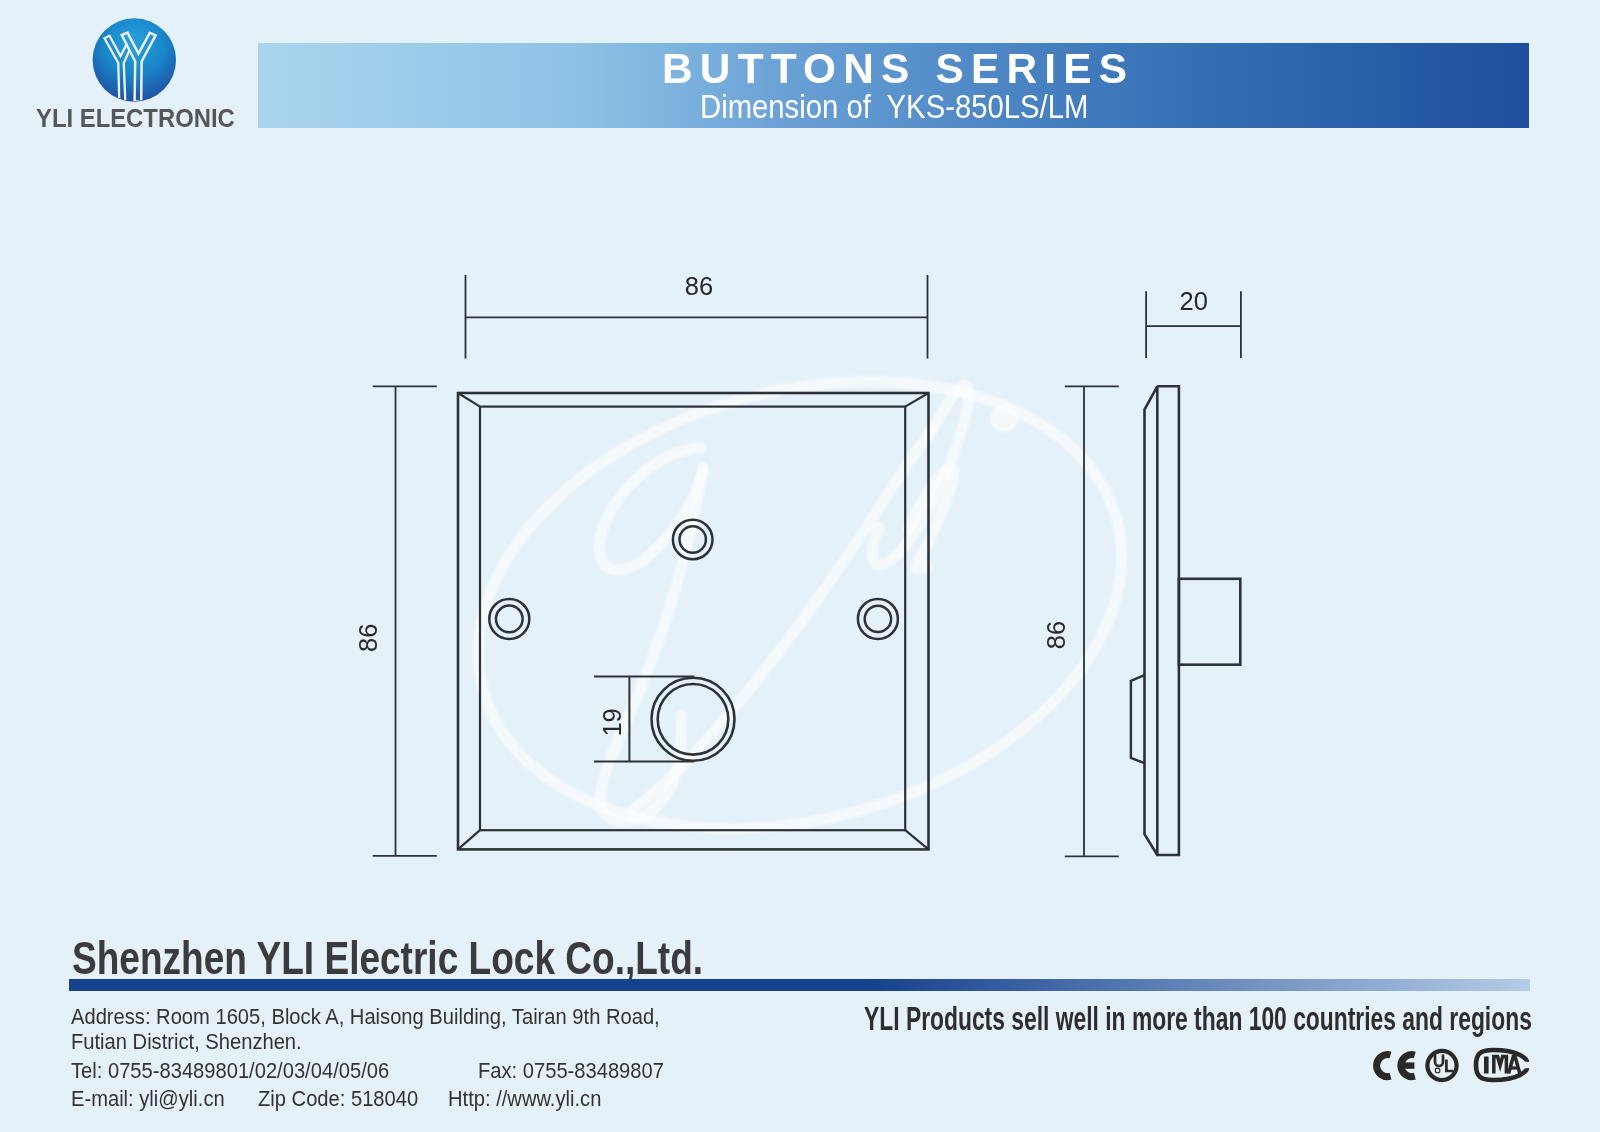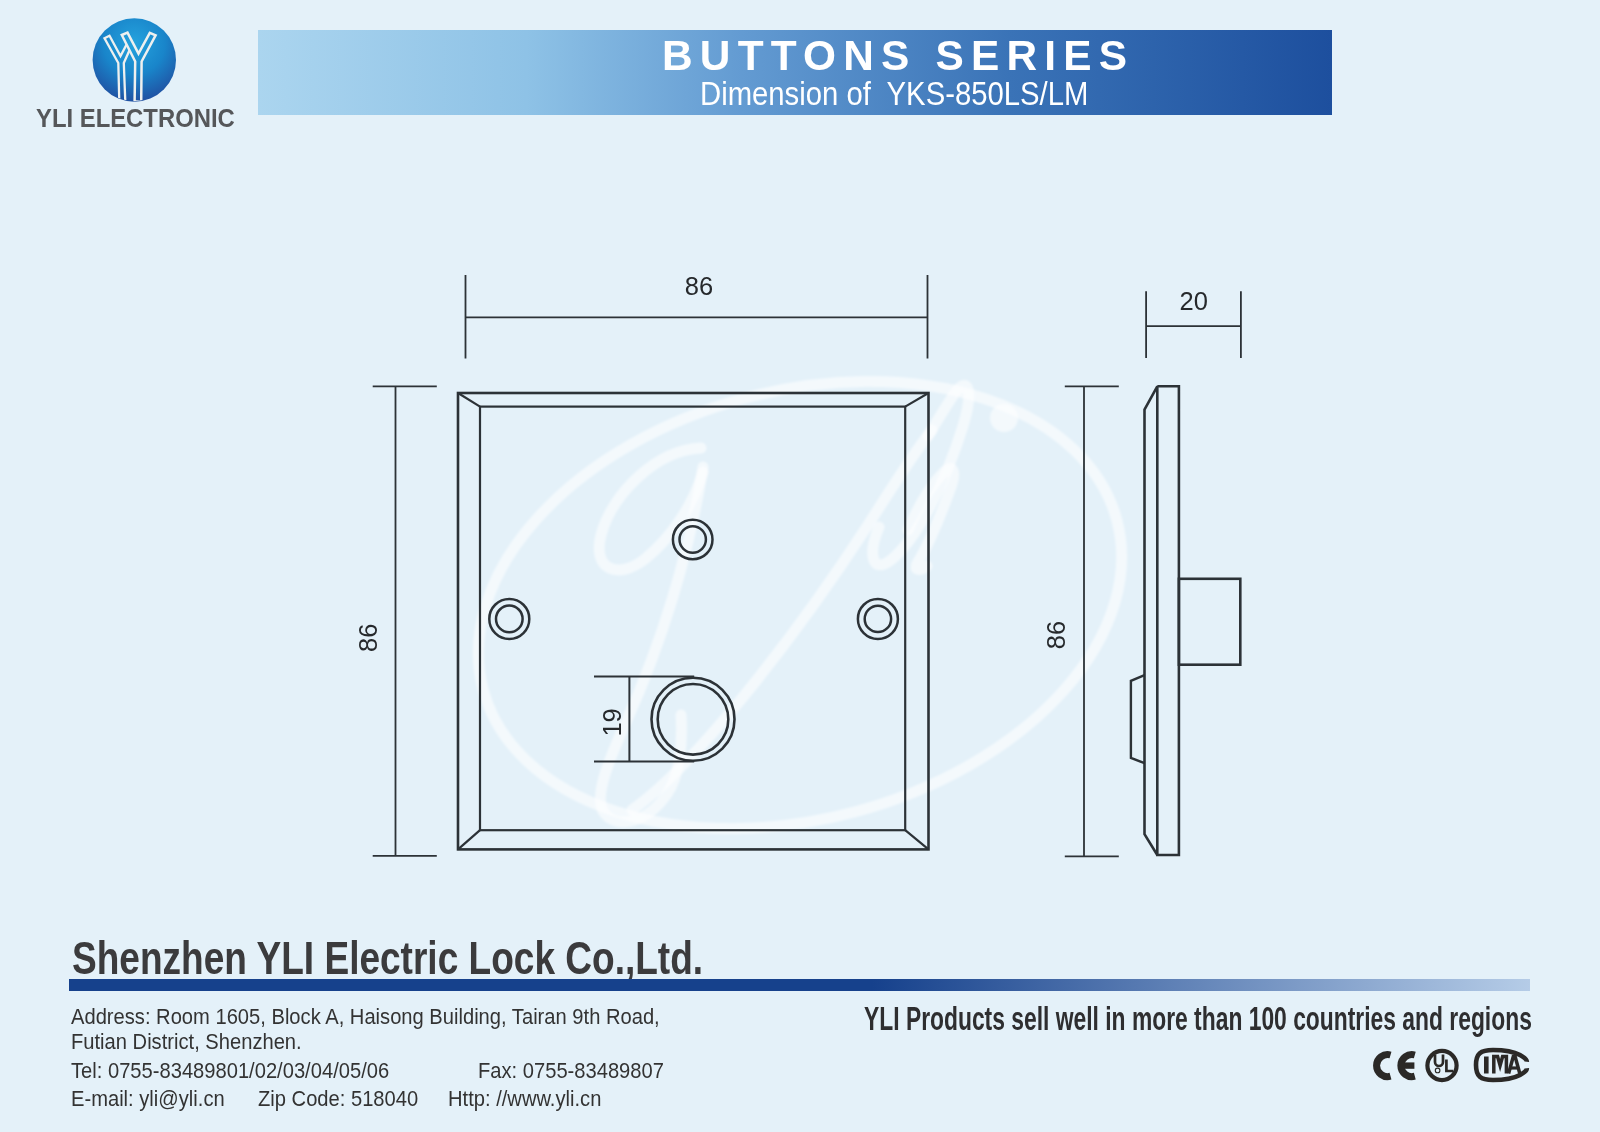--- a/index.html
+++ b/index.html
@@ -1,17 +1,17 @@
 <!DOCTYPE html>
 <html><head>
 <meta charset="utf-8">
 <style>
 html,body{margin:0;padding:0;}
 body{width:1600px;height:1132px;position:relative;background:#e4f1f9;font-family:"Liberation Sans",sans-serif;overflow:hidden;}
-#banner{position:absolute;left:258px;top:30px;width:1074px;height:85px;
+#banner{position:absolute;left:258px;top:43px;width:1271px;height:85px;
   background:linear-gradient(90deg,#abd5ef 0%,#8ec2e6 25%,#639bd2 45%,#3a73b7 70%,#1d4f9e 100%);}
 #bt1{position:absolute;left:404px;top:4.8px;color:#fff;font-size:42.4px;line-height:42.4px;font-weight:bold;letter-spacing:7.2px;white-space:pre;}
 #bt2{position:absolute;left:442.2px;top:46.8px;color:#fff;font-size:33.7px;line-height:33.7px;font-weight:normal;white-space:pre;transform:scaleX(0.869);transform-origin:0 50%;}
 #logotext{position:absolute;left:36.2px;top:106.3px;font-size:25px;line-height:25px;font-weight:bold;color:#55575a;white-space:pre;transform:scaleX(0.954);transform-origin:0 50%;}
 #foothead{position:absolute;left:71.6px;top:934.2px;font-size:47px;line-height:47px;font-weight:bold;color:#3b3b3d;white-space:pre;transform:scaleX(0.788);transform-origin:0 50%;}
 #rule{position:absolute;left:69px;top:978.6px;width:1461px;height:12px;
   background:linear-gradient(90deg,#16418c 0%,#16418c 55%,#b5cce7 100%);}
 .adr{position:absolute;font-size:22.7px;line-height:22.7px;color:#333;white-space:pre;transform:scaleX(0.888);transform-origin:0 50%;}
 #sell{position:absolute;left:864px;top:1001.2px;font-size:34px;line-height:34px;font-weight:bold;color:#2e2e30;white-space:pre;transform:scaleX(0.672);transform-origin:0 50%;}
 </style>

